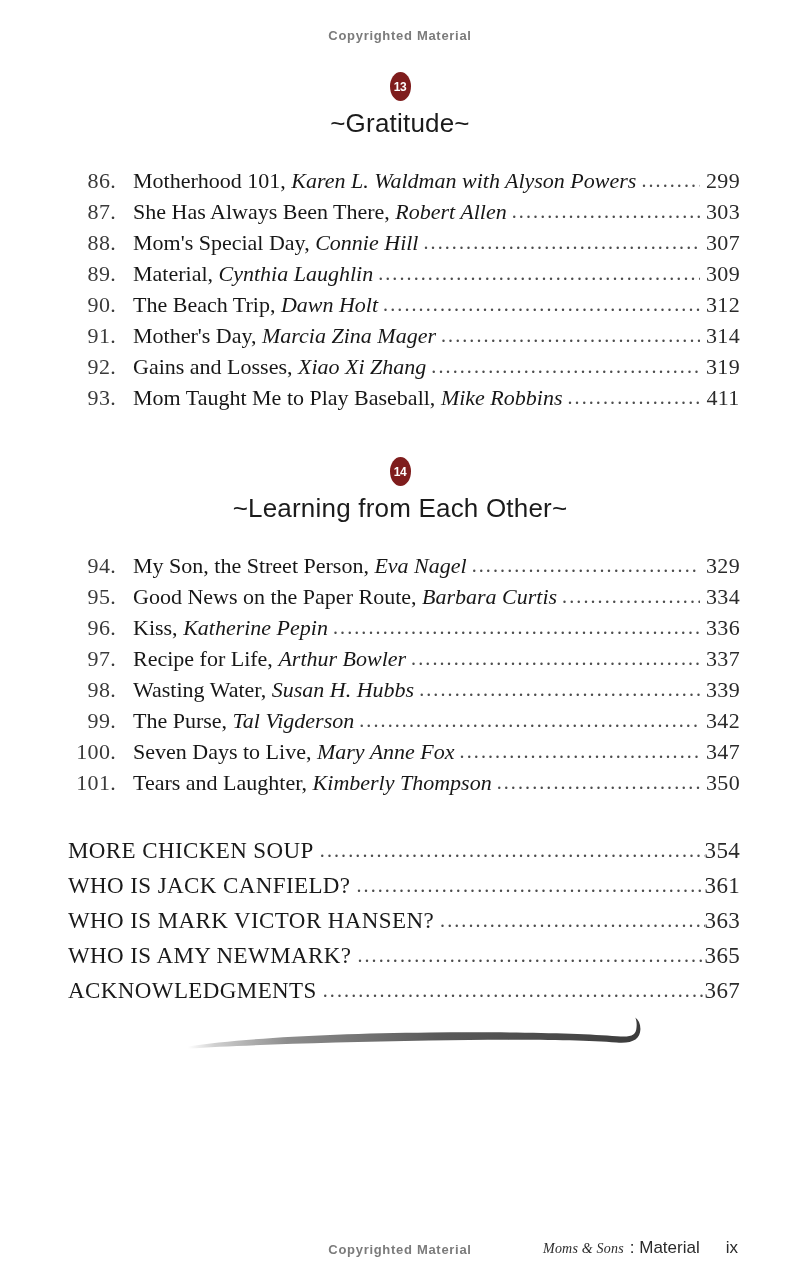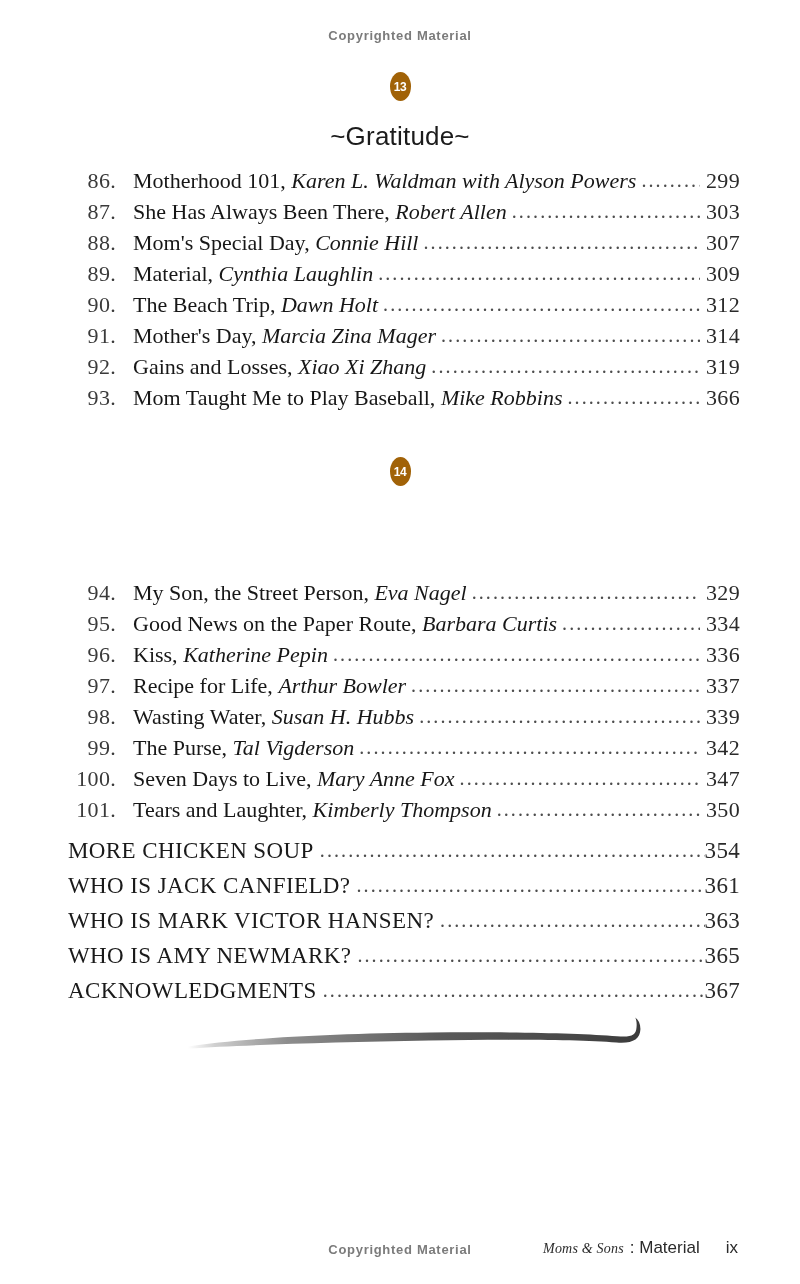--- a/index.html
+++ b/index.html
@@ -91,31 +91,31 @@
     right: 0;
     text-align: center;
   }
   .chapter-badge {
     display: inline-flex;
     align-items: center;
     justify-content: center;
     width: 21px;
     height: 29px;
     border-radius: 50%;
-    background: #a16207;
+    background: #7f1d1d;
     color: #ffffff;
     font-family: "Liberation Sans", sans-serif;
     font-size: 12px;
     font-weight: 700;
     line-height: 1;
     letter-spacing: -0.3px;
     padding-right: 0px;
   }
   .section-title {
-    margin-top: 20px;
+    margin-top: 7px;
     font-family: "Liberation Sans", sans-serif;
     font-size: 26px;
     font-weight: 400;
     color: #1b1b1b;
     letter-spacing: 0.2px;
   }
 
   
   .toc {
     position: absolute;
@@ -257,29 +257,30 @@
       <div class="toc-row">
         <span class="toc-num">92.</span>
         <span class="toc-text"><span>Gains and Losses,</span> <span class="author">Xiao Xi Zhang</span></span>
         <span class="toc-dots">........................................................................................................................</span>
         <span class="toc-page">319</span>
       </div>
       <div class="toc-row">
         <span class="toc-num">93.</span>
         <span class="toc-text"><span>Mom Taught Me to Play Baseball,</span> <span class="author">Mike Robbins</span></span>
         <span class="toc-dots">........................................................................................................................</span>
-        <span class="toc-page">366</span>
+        <span class="toc-page">411</span>
       </div>
     </div>
 
   <div class="section-head" id="sec-head-1" style="top: 457px;">
     <div class="chapter-badge">14</div>
+    <div class="section-title">~Learning from Each Other~</div>
   </div>
 
-  <div class="toc" id="toc-1" style="top: 553px; margin-top: 27px;">
+  <div class="toc" id="toc-1" style="top: 553px;">
       <div class="toc-row">
         <span class="toc-num">94.</span>
         <span class="toc-text"><span>My Son, the Street Person,</span> <span class="author">Eva Nagel</span></span>
         <span class="toc-dots">........................................................................................................................</span>
         <span class="toc-page">329</span>
       </div>
       <div class="toc-row">
         <span class="toc-num">95.</span>
         <span class="toc-text"><span>Good News on the Paper Route,</span> <span class="author">Barbara Curtis</span></span>
         <span class="toc-dots">........................................................................................................................</span>

